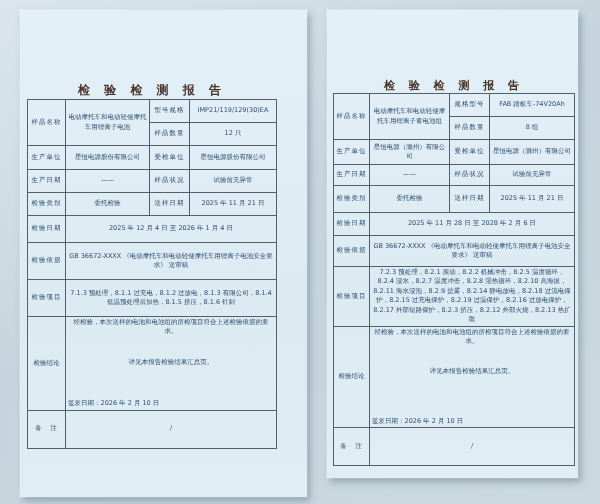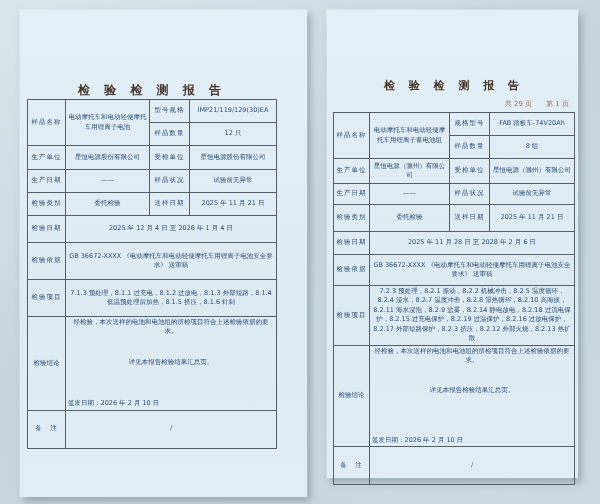--- a/index.html
+++ b/index.html
@@ -112,21 +112,21 @@
       <tr class="rE">
         <td class="lbl">检验日期</td>
         <td colspan="3">2025 年 12 月 4 日 至 2026 年 1 月 4 日</td>
       </tr>
       <tr class="rF">
         <td class="lbl">检验依据</td>
         <td colspan="3" class="leftcell">GB 36672-XXXX 《电动摩托车和电动轻便摩托车用锂离子电池安全要求》 送审稿</td>
       </tr>
       <tr class="rG">
         <td class="lbl">检验项目</td>
-        <td colspan="3" class="leftcell items">7.1.3 预处理，8.1.1 过充电，8.1.2 过放电，8.1.3 外部短路，8.1.4 低温预处理后加热，8.1.5 挤压，8.1.6 针刺</td>
+        <td colspan="3" class="leftcell items">7.1.3 预处理，8.1.1 过充电，8.1.2 过放电，8.1.3 有限公司，8.1.4 低温预处理后加热，8.1.5 挤压，8.1.6 针刺</td>
       </tr>
       <tr class="rH">
         <td class="vert">检验结论</td>
         <td colspan="3" class="concl">
           <div>经检验，本次送样的电池和电池组的所检项目符合上述检验依据的要求。</div>
           <div class="concl-line2">详见本报告检验结果汇总页。</div>
           <div class="sign-date">签发日期：2026 年 2 月 10 日</div>
         </td>
       </tr>
       <tr class="rI">
@@ -134,21 +134,20 @@
         <td colspan="3">/</td>
       </tr>
     </tbody>
       </table>
   </div>
 </div>
 
 <div class="page" id="page-right">
   <div class="content">
     <div class="title">检 验 检 测 报 告</div>
-    <div class="pageinfo">共 29 页　　第 1 页</div>
     <table class="report">
       <colgroup>
           <col style="width:36px">
           <col style="width:80px">
           <col style="width:40px">
           <col>
         </colgroup>
       <tbody>
           <tr class="rA">
         <td class="lbl" rowspan="2">样品名称</td>

